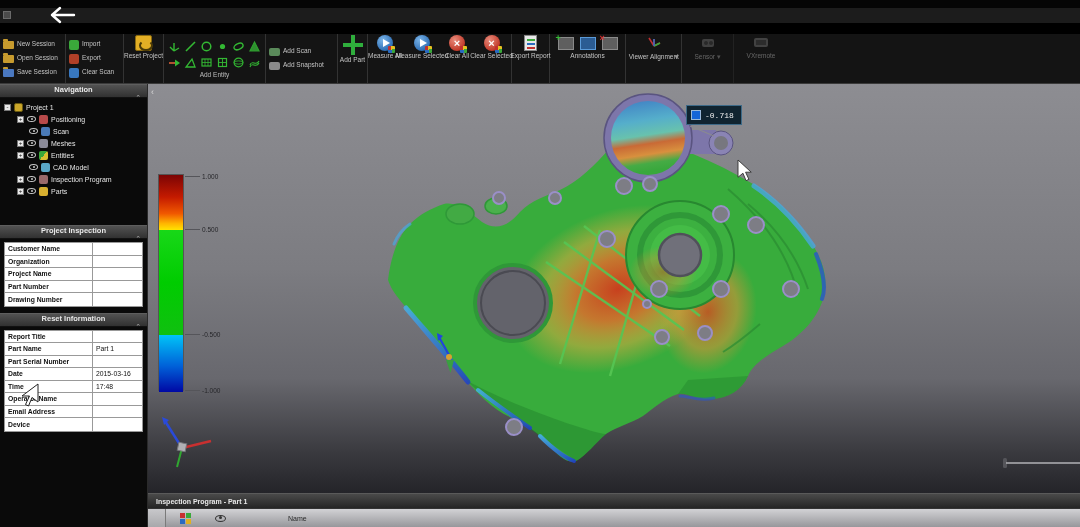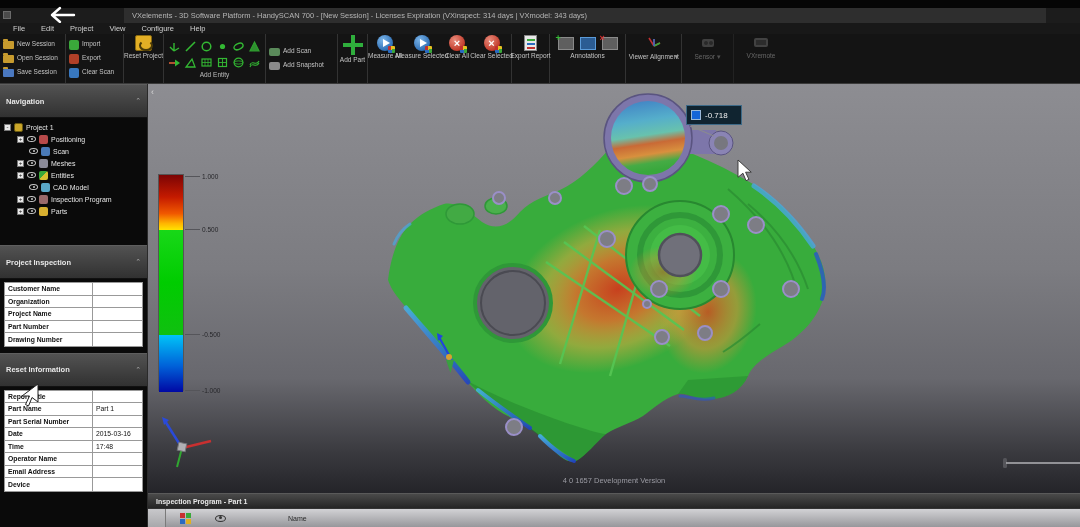--- a/index.html
+++ b/index.html
@@ -55,21 +55,21 @@
   .annicon.hl { background:#2b5c93; border-color:#5a9ad8; }
   .annmark { position:absolute; left:-3px; top:-4px; font-size:9px; font-weight:bold; line-height:1; }
   .dd { font-size:7px; color:#9a9a9a; margin-left:2px; }
   .dim { opacity:0.45; }
   .cjk { position:absolute; right:4px; top:30px; font-size:38px; font-weight:bold; color:#f4f4f4;
          letter-spacing:3px; white-space:nowrap; z-index:5; }
 
   
   .sidebar { position:absolute; left:0; top:84px; width:148px; height:443px; background:#0a0a0a; border-right:1px solid #2a2a2a; }
   .panelhdr { position:relative; height:14px; background:linear-gradient(#525252,#313131);
-              display:flex; align-items:center; padding:16px 6px; border-top:1px solid #5e5e5e; border-bottom:1px solid #111; }
+              display:flex; align-items:center; padding:0 6px; border-top:1px solid #5e5e5e; border-bottom:1px solid #111;flex-direction:column; }
   .panelhdr span.t { font-size:7.5px; font-weight:bold; color:#e8e8e8; }
   .panelhdr .chev { margin-left:auto; font-size:7px; color:#aaa; }
   .tree { padding:3px 0 0 4px; }
   .trow { display:flex; align-items:center; height:12px; gap:3px; }
   .tindent { width:10px; flex:none; }
   .pm { width:7px; height:7px; background:#e8e8e8; border:1px solid #777; font-size:6px; line-height:5px;
         text-align:center; color:#111; flex:none; }
   .eye { width:9px; height:6px; border:1px solid #c8c8c8; border-radius:50%; position:relative; flex:none; }
   .eye::after { content:""; position:absolute; left:2.5px; top:1px; width:2px; height:2px; background:#c8c8c8; border-radius:50%; }
   .ticon { width:9px; height:9px; border-radius:2px; flex:none; }
@@ -89,21 +89,21 @@
   .scalebar { position:absolute; left:0; top:0; width:26px; height:217px; border:1px solid #555; }
   .seg { position:absolute; left:0; width:24px; }
   .seg.red   { top:0; height:55px; background:linear-gradient(#7c0404,#c41a00 40%,#f05800 70%,#ffb400 88%,#ffe400); }
   .seg.green { top:55px; height:105px; background:linear-gradient(#18d818,#00cc00 50%,#10c010); }
   .seg.blue  { top:160px; height:57px; background:linear-gradient(#00c4f8,#0060d8 55%,#0008a4); }
   .sclabel { position:absolute; left:44px; font-size:6.5px; color:#26262a; white-space:nowrap; }
   .scline { position:absolute; left:27px; width:15px; height:1px; background:#55555a; }
   .annotation { position:absolute; left:538px; top:21px; width:56px; height:20px; background:#102430;
                 border:1px solid #3d6a88; display:flex; align-items:center; gap:4px; padding:0 4px; z-index:4; }
   .annswatch { width:10px; height:10px; background:#1565d8; border:1px solid #9ab8d8; flex:none; }
-  .annval { font-size:8px; color:#f0f0f0; }
+  .annval { font-size:8px; color:#f0f0f0;font-family:Liberation Mono, monospace; }
   .version { position:absolute; left:0; top:392px; width:100%; text-align:center; font-size:7.5px; color:#9a9aa2; }
   .modelsvg { position:absolute; left:0; top:0; }
 
   
   .bottompanel { position:absolute; left:148px; top:493px; width:932px; height:34px; }
   .bp-title { height:15px; background:linear-gradient(#4a4a4a,#252525); display:flex; align-items:center;
               padding-left:8px; border-top:1px solid #5a5a5a; }
   .bp-title span { font-size:7px; font-weight:bold; color:#e8e8e8; }
   .bp-hdr { height:19px; background:linear-gradient(#d2d2d5,#97979b); display:flex; align-items:center; border-top:1px solid #333; }
   .bp-numcol { width:18px; height:100%; background:linear-gradient(#c8c8cb,#a8a8ab); border-right:1px solid #7a7a7a; }
@@ -117,36 +117,25 @@
   .cursor { position:absolute; z-index:9; }
 </style>
 </head>
 <body>
 
 <div class="root">
 
   <div class="topstrip"></div>
   <div class="titlebar">
     <span class="winicon"></span>
-    <div class="tseg">
-      <span class="title">VXelements - 3D Software Platform - HandySCAN 700 - [New Session] - Licenses Expiration (VXinspect: 314 days | VXmodel: 343 days)</span>
-    </div>
     <svg class="backarrow" viewBox="0 0 30 22">
       <path d="M4,11 H26 M4,11 L12,4 M4,11 L12,18" stroke="#fff" stroke-width="2.4" fill="none" stroke-linecap="round"></path>
     </svg>
   </div>
 
-  <div class="menubar">
-    <span class="menuitem">File</span>
-    <span class="menuitem">Edit</span>
-    <span class="menuitem">Project</span>
-    <span class="menuitem">View</span>
-    <span class="menuitem">Configure</span>
-    <span class="menuitem">Help</span>
-  </div>
 
   <div class="toolbar">
     <div class="tbgroup" style="width:66px">
       <div class="tbrow">
         <span class="fld"></span>
         <span class="tblabel">New Session</span>
         </div>
       <div class="tbrow">
         <span class="fld"></span>
         <span class="tblabel">Open Session</span>
@@ -631,21 +620,20 @@
       <div class="sclabel" style="top:157px">-0.500</div>
       <div class="scline" style="top:216px"></div>
       <div class="sclabel" style="top:213px">-1.000</div>
     </div>
 
     <div class="annotation">
       <span class="annswatch"></span>
       <span class="annval">-0.718</span>
     </div>
 
-    <div class="version">4 0 1657 Development Version</div>
   </div>
 
   <div class="bottompanel">
     <div class="bp-title">
       <span>Inspection Program - Part 1</span>
     </div>
     <div class="bp-hdr">
       <span class="bp-numcol"></span>
       <span class="bp-ico">
         <i style="background:#c83030"></i>

